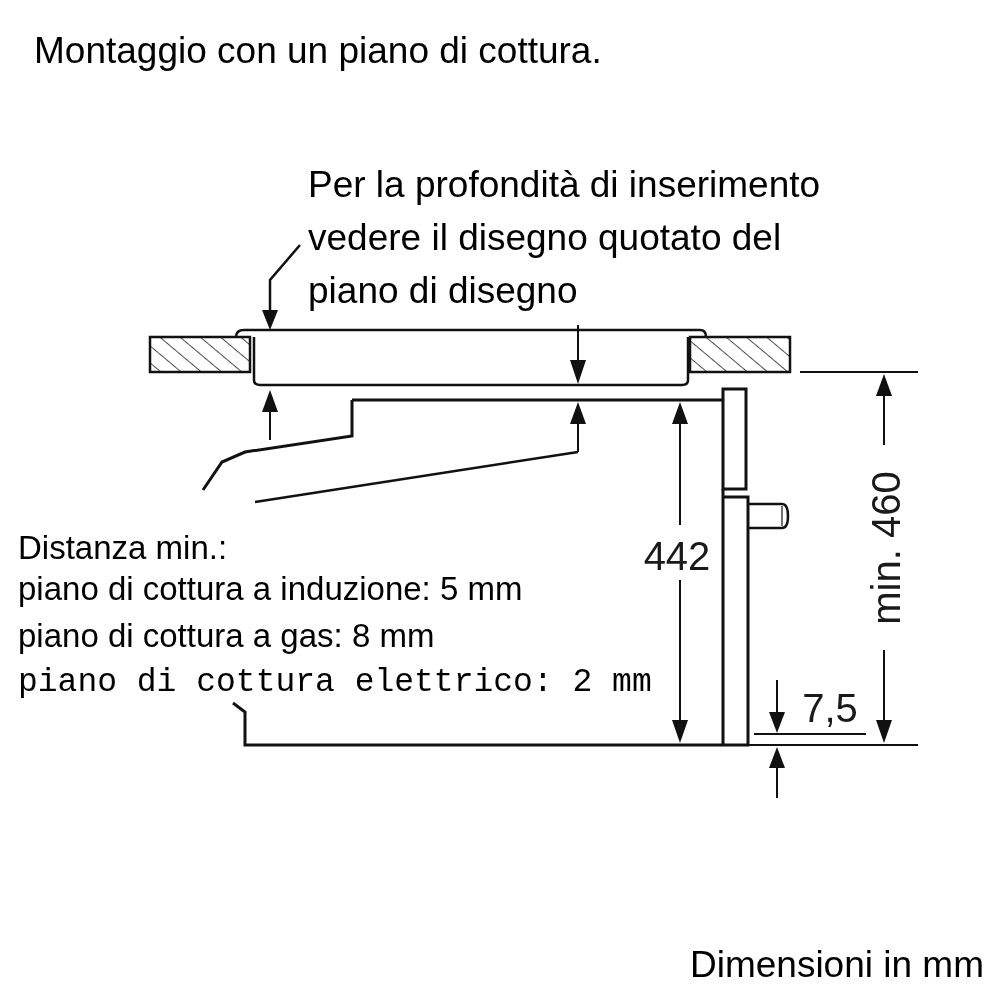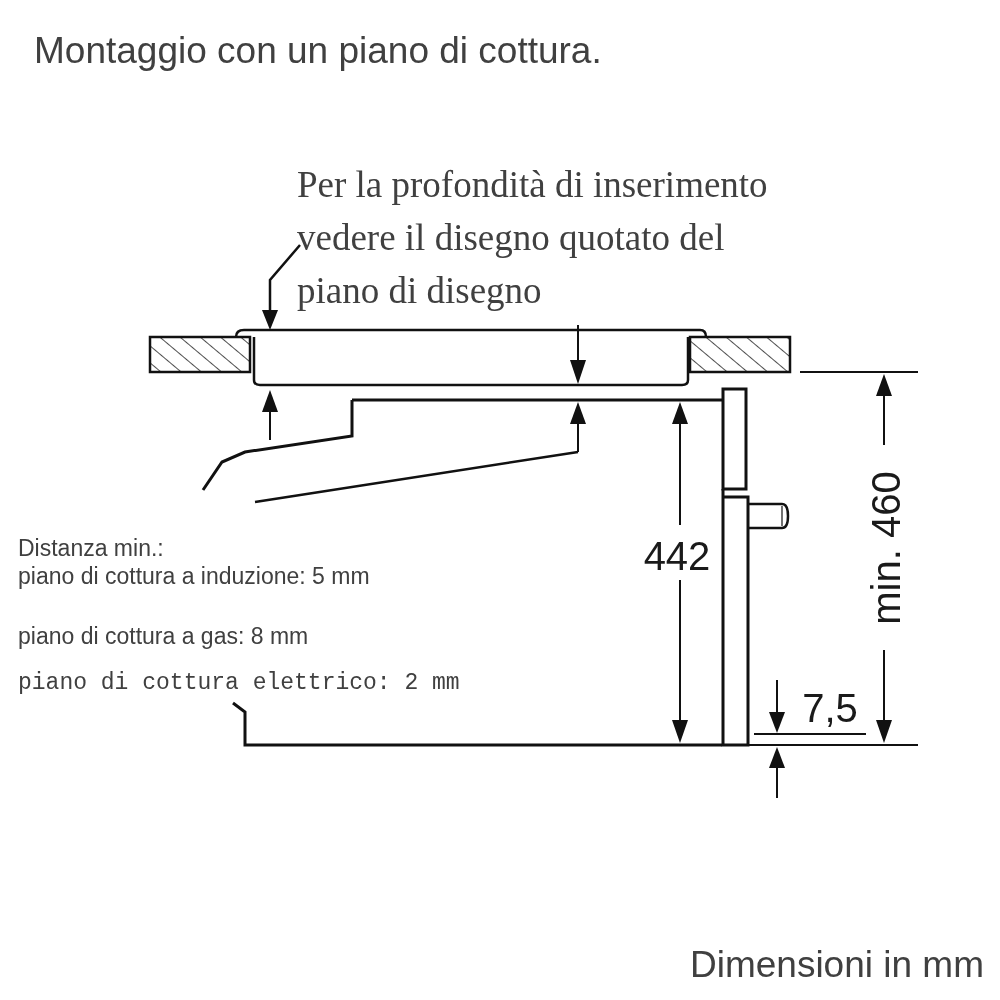--- a/index.html
+++ b/index.html
@@ -1,36 +1,36 @@
 <!DOCTYPE html>
 <html><head>
 <meta charset="utf-8">
 <style>
   html, body { margin:0; padding:0; background:#ffffff; }
   body { width:1000px; height:1000px; position:relative; overflow:hidden;
          font-family:"Liberation Sans", sans-serif; color:#111; }
-  .txt { position:absolute; white-space:nowrap; color:#404040; }
+  .txt { position:absolute; white-space:nowrap; color:#000000; }
   #title { left:34px; top:30px; font-size:37px; }
-  .note { font-size:37px; left:297px; line-height:53px;font-family:Liberation Serif, serif; }
-  .dist { font-size:23px; left:18px; line-height:48px; }
+  .note { font-size:37px; left:308px; line-height:53px; }
+  .dist { font-size:33px; left:18px; line-height:48px; }
   #units { right:16px; top:944px; font-size:37px; }
   svg { position:absolute; left:0; top:0; }
   .dim { font-size:40px; }
 </style>
 </head>
 <body>
 
 <div id="title" class="txt">Montaggio con un piano di cottura.</div>
 
 <div class="txt note" style="top:158px;">Per la profondità di inserimento</div>
 <div class="txt note" style="top:211px;">vedere il disegno quotato del</div>
 <div class="txt note" style="top:264px;">piano di disegno</div>
 
 <div class="txt dist" style="top:524px;">Distanza min.:</div>
-<div class="txt dist" style="top:552px;">piano di cottura a induzione: 5 mm</div>
+<div class="txt dist" style="top:565px;">piano di cottura a induzione: 5 mm</div>
 <div class="txt dist" style="top:612px;">piano di cottura a gas: 8 mm</div>
 <div class="txt dist" style="top:659px;font-family:Liberation Mono, monospace;">piano di cottura elettrico: 2 mm</div>
 
 <div id="units" class="txt">Dimensioni in mm</div>
 
 <svg width="1000" height="1000" viewBox="0 0 1000 1000">
   <defs>
     <pattern id="hatch" patternUnits="userSpaceOnUse" width="13" height="13" patternTransform="rotate(-50)">
       <line x1="0" y1="0" x2="0" y2="13" stroke="#222" stroke-width="1.6"></line>
     </pattern>

